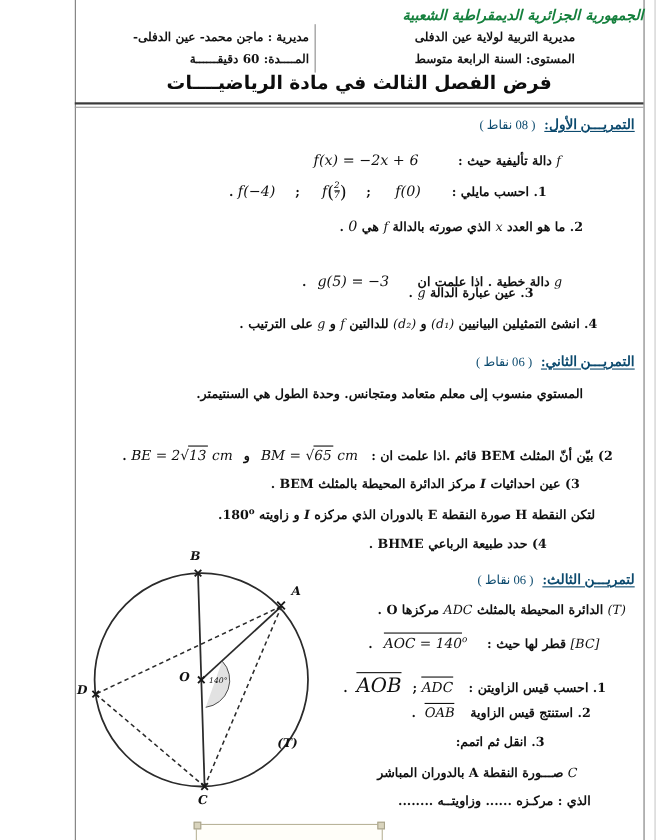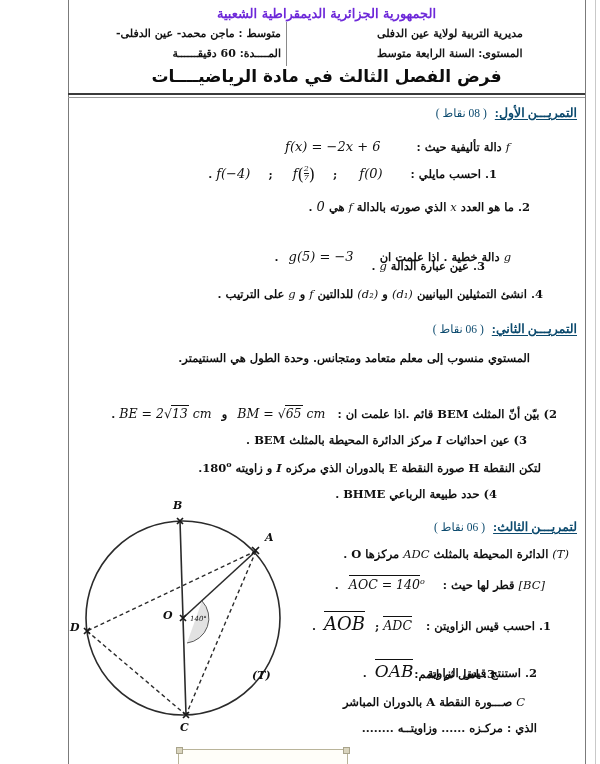--- a/index.html
+++ b/index.html
@@ -22,24 +22,23 @@
   .frame-right2{position:absolute;left:595px;top:0;width:1px;height:764px;background:#c9c9c9;}
 
   
   .hdr{position:absolute;left:68px;top:0;width:517px;height:99px;}
   .hdr-rule-top{position:absolute;left:0;top:93px;width:517px;height:2px;background:#3a3a3a;}
   .hdr-rule-top2{position:absolute;left:0;top:97px;width:517px;height:1px;background:#9a9a9a;}
   .hdr-divider{position:absolute;left:218px;top:22px;width:1px;height:44px;background:#8a8a8a;}
 
   .republic{
     position:absolute;left:0;top:6px;width:517px;
-    text-align:center;
-    font-family:"DejaVu Serif","Liberation Serif",serif;
-    font-weight:bold;
-    font-size:13px;color:#6d28d9;
+    font-family:"DejaVu Serif","Liberation Serif",serif;
+    font-style:italic;font-weight:bold;
+    font-size:13px;color:#15803d;
     letter-spacing:0px;
   }
 
   .hdr-right{position:absolute;right:8px;top:24px;width:200px;text-align:left;}
   .hdr-left{position:absolute;left:8px;top:24px;width:205px;text-align:right;}
   .hdr-line{
     font-family:"DejaVu Serif","Liberation Serif",serif;
     font-size:11px;font-weight:bold;color:#141414;
     line-height:20px;white-space:nowrap;
   }
@@ -129,21 +128,21 @@
     <div class="republic">الجمهورية الجزائرية الديمقراطية الشعبية</div>
 
     <div class="hdr-divider"></div>
 
     <div class="hdr-right">
       <div class="hdr-line">مديرية التربية لولاية عين الدفلى</div>
       <div class="hdr-line">المستوى: السنة الرابعة متوسط</div>
     </div>
 
     <div class="hdr-left">
-      <div class="hdr-line">متوسط : ماجن محمد- عين الدفلى-</div>
+      <div class="hdr-line">مديرية : ماجن محمد- عين الدفلى-</div>
       <div class="hdr-line">المــــدة: 60 دقيقــــــة</div>
     </div>
 
     <div class="main-title">فرض الفصل الثالث في مادة الرياضيــــات</div>
 
     <div class="hdr-rule-top"></div>
     <div class="hdr-rule-top2"></div>
   </div>
 
   <div class="body">
@@ -264,21 +263,21 @@
       <span>احسب قيس الزاويتن :</span>
       <span class="mth" style="padding-right:10px;font-size:12.5px;"><span class="ovl">ADC</span></span>
       <span>;</span>
       <span class="mth" style="padding-right:6px;font-size:18px;"><span class="ovl">AOB</span></span>
       <span style="padding-right:4px;">.</span>
     </div>
 
     <div class="line ar" style="top:540px;right:48px;">
       <span>2.</span>
       <span>استنتج قيس الزاوية</span>
-      <span class="mth" style="padding-right:10px;font-size:17px;margin-top:20px;"><span class="ovl">OAB</span></span>
+      <span class="mth" style="padding-right:10px;font-size:12px;"><span class="ovl">OAB</span></span>
       <span style="padding-right:4px;">.</span>
     </div>
 
     <div class="line ar" style="top:568px;right:90px;">
       <span>3.</span>
       <span>انقل ثم اتمم:</span>
     </div>
 
     <div class="line ar" style="top:596px;right:60px;">
       <span class="mth">C</span>

